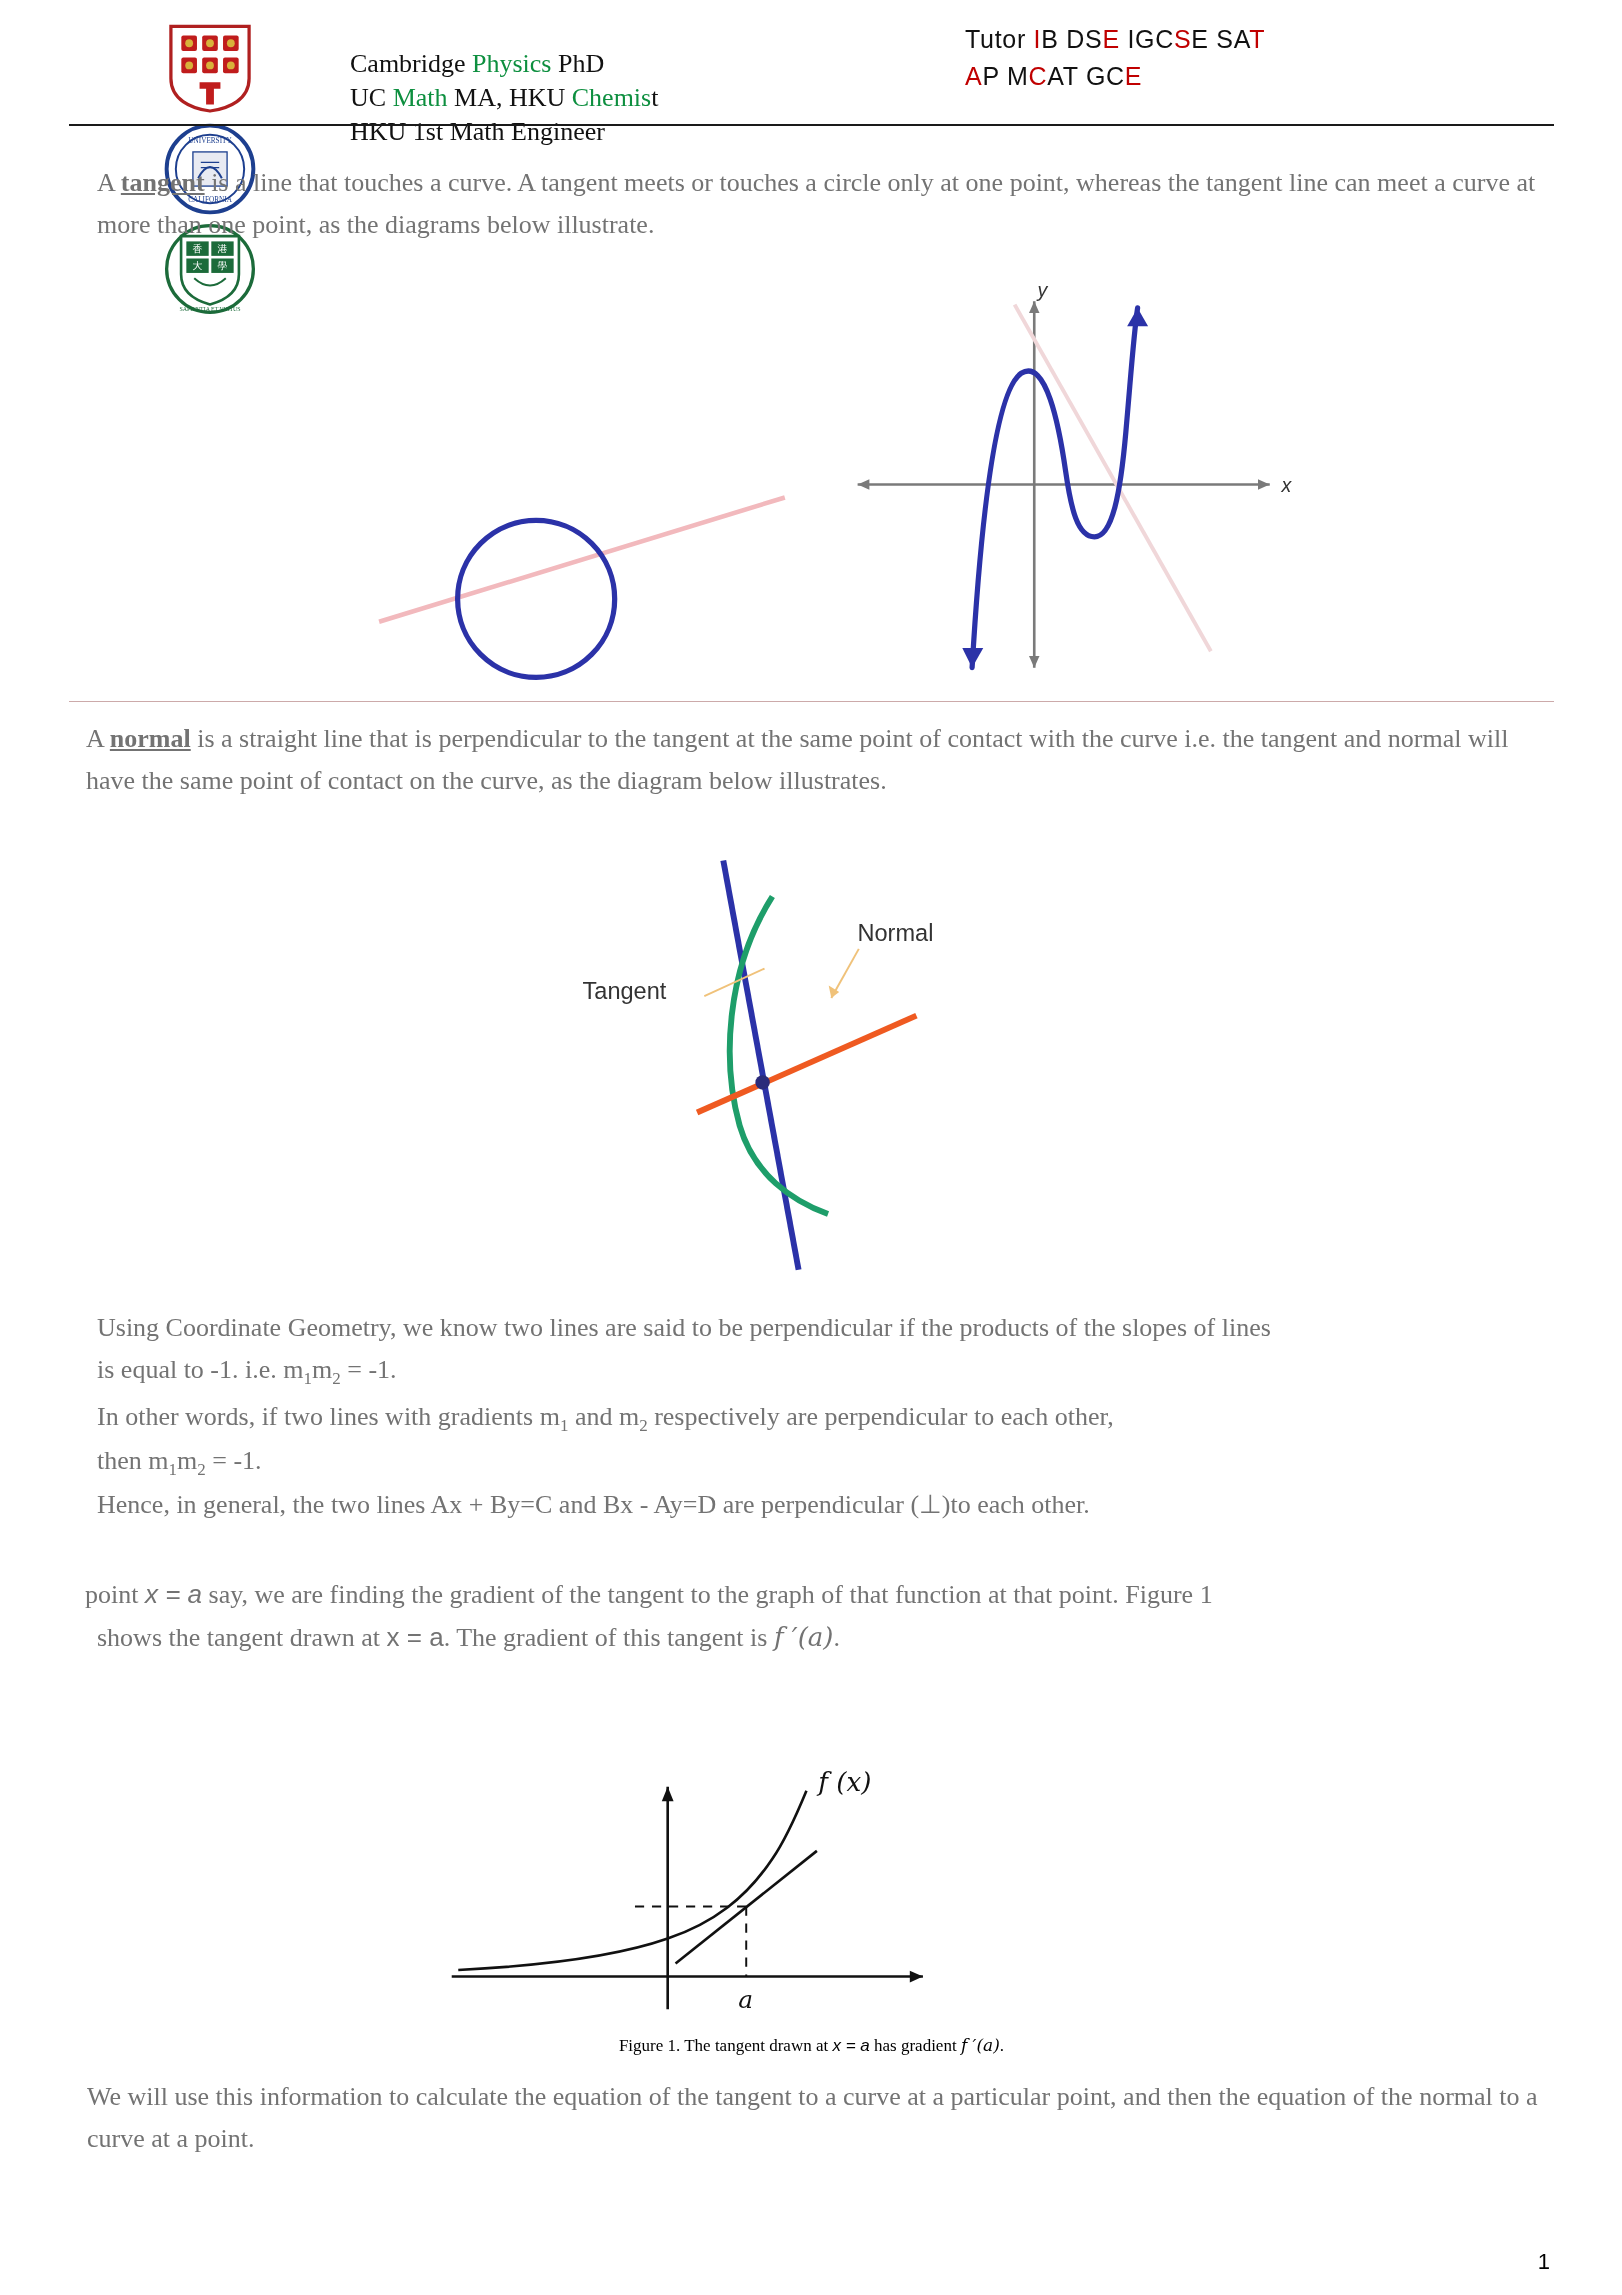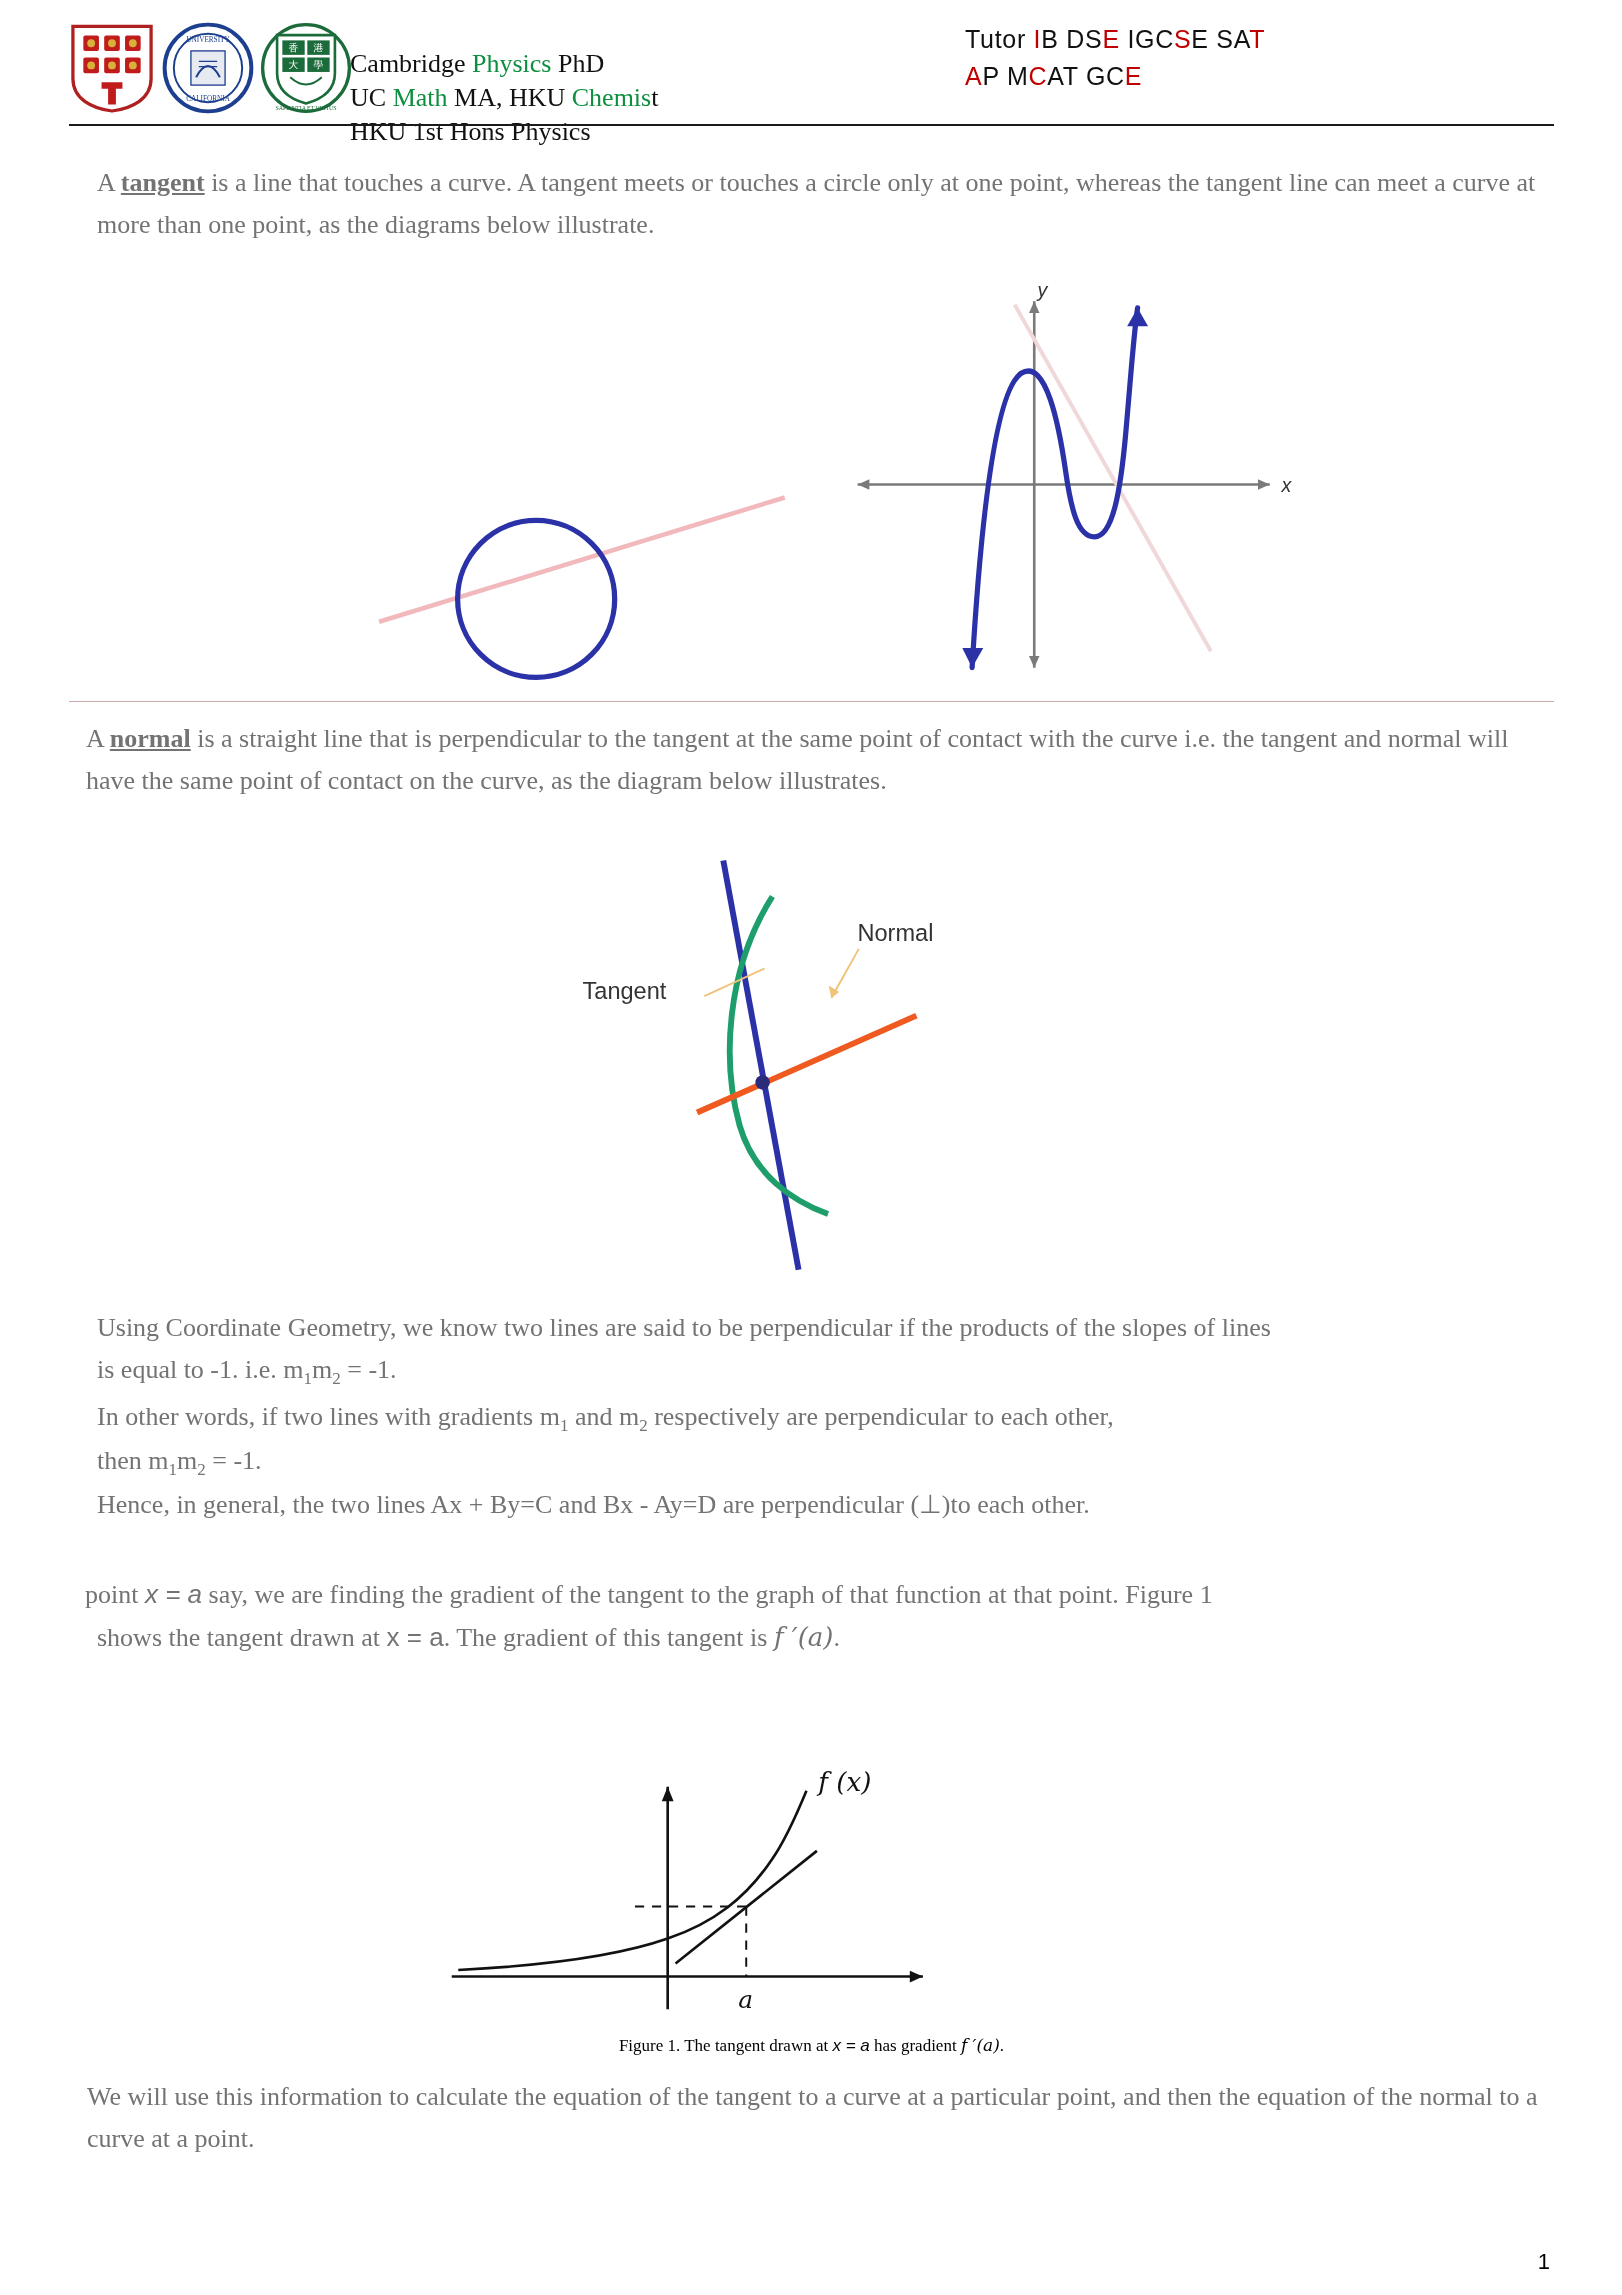--- a/index.html
+++ b/index.html
@@ -18,21 +18,21 @@
     padding:0;
   }
 
   
   .header{
     position:absolute;
     left:69px;top:18.3px;width:1485px;height:111px;
   }
   .crests{
     position:absolute;left:0;top:3.9px;width:281px;height:98px;
-    display:flex;gap:6.5px;
+    display:flex;align-items:center;gap:6.5px;flex-direction:column;
   }
   .header-lines{
     position:absolute;left:281px;top:2.6px;width:589px;
     font-family:Liberation Serif, serif;
     font-size:26px;line-height:34px;color:#111;margin-top:26px;
   }
   .header-lines .ln{white-space:nowrap;}
   .g{color:#0d8f3f;}
   .right-lines{
     position:absolute;right:0;top:2.6px;width:589px;
@@ -147,21 +147,21 @@
     </div>
 
     <div class="header-lines">
       <div class="ln">
         <span>Cambridge </span><span class="g">Physics</span><span> PhD</span>
       </div>
       <div class="ln">
         <span>UC </span><span class="g">Math</span><span> MA, HKU </span><span class="g">Chemis</span><span>t</span>
       </div>
       <div class="ln">
-        <span>HKU 1st Hons Physics</span>
+        <span>HKU 1st Math Engineer</span>
       </div>
     </div>
 
     <div class="right-lines">
       <div class="ln1">
         <span>Tutor  </span><span class="r">I</span><span>B  DS</span><span class="r">E</span><span>  IGC</span><span class="r">S</span><span>E  SA</span><span class="r">T</span>
       </div>
       <div class="ln2">
         <span class="r">A</span><span>P  M</span><span class="r">C</span><span>AT  GC</span><span class="r">E</span>
       </div>

